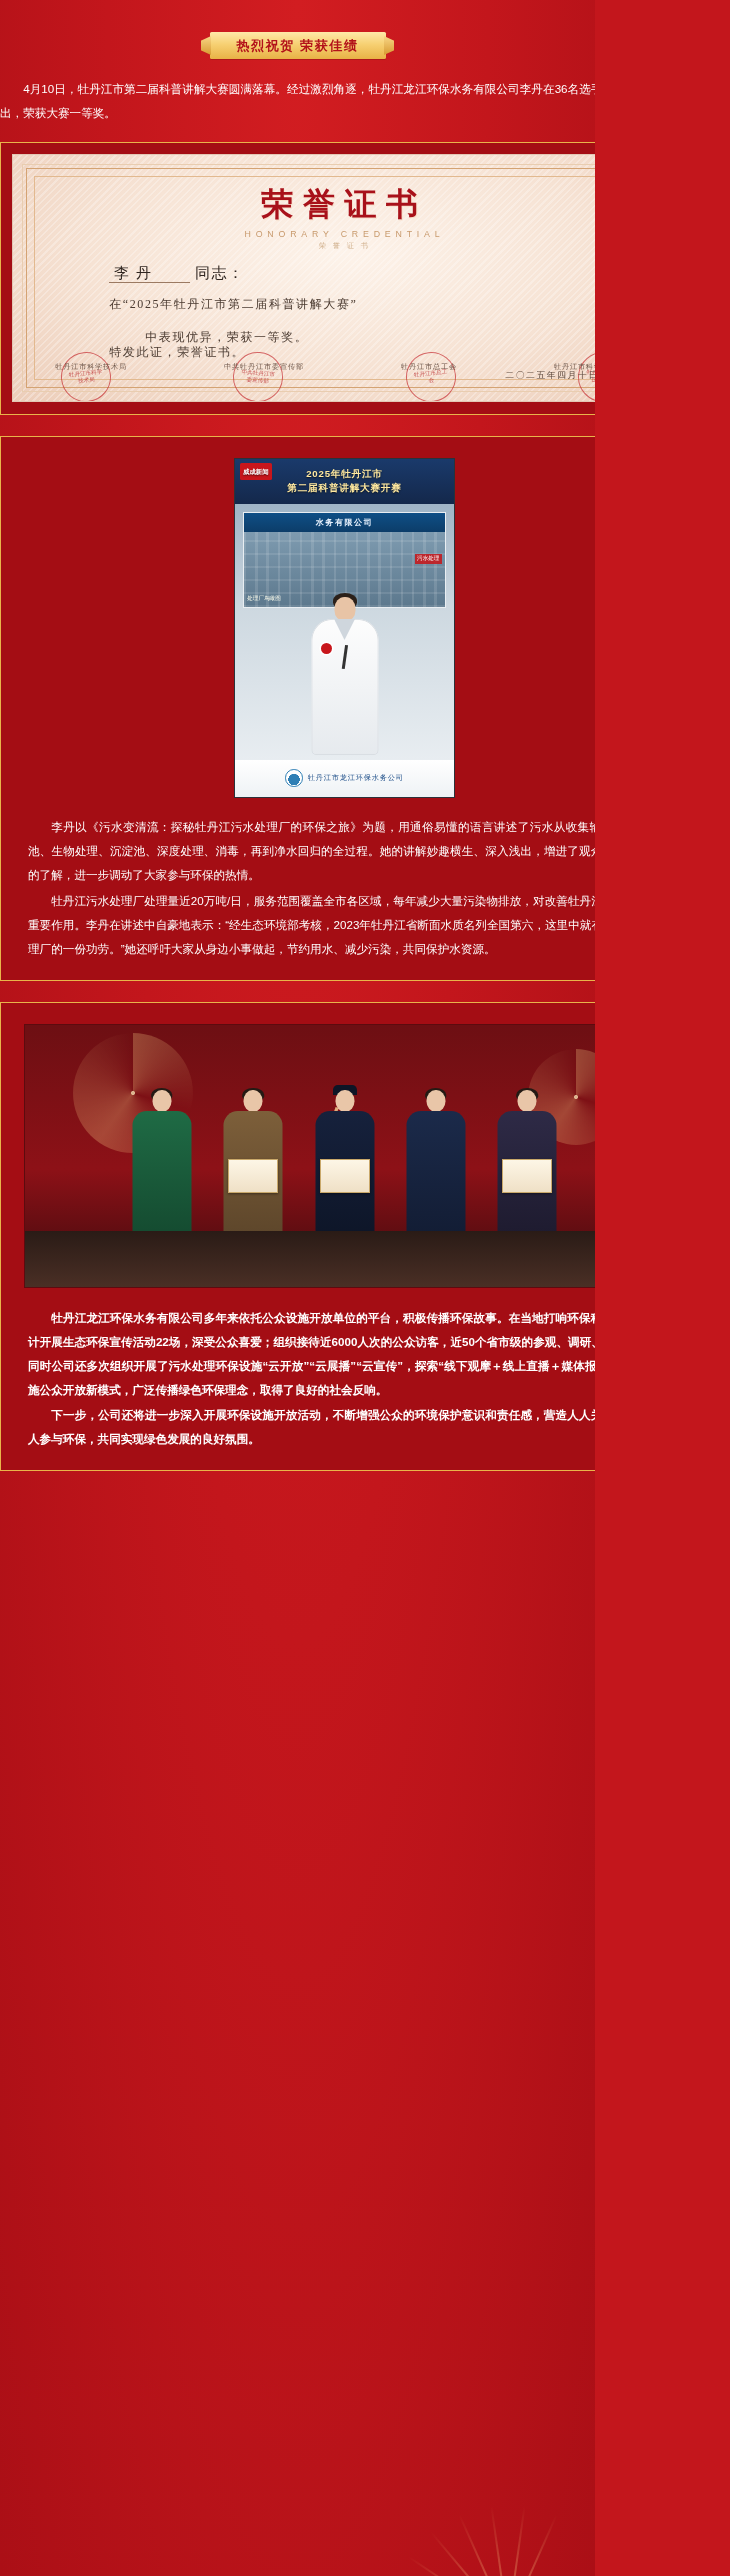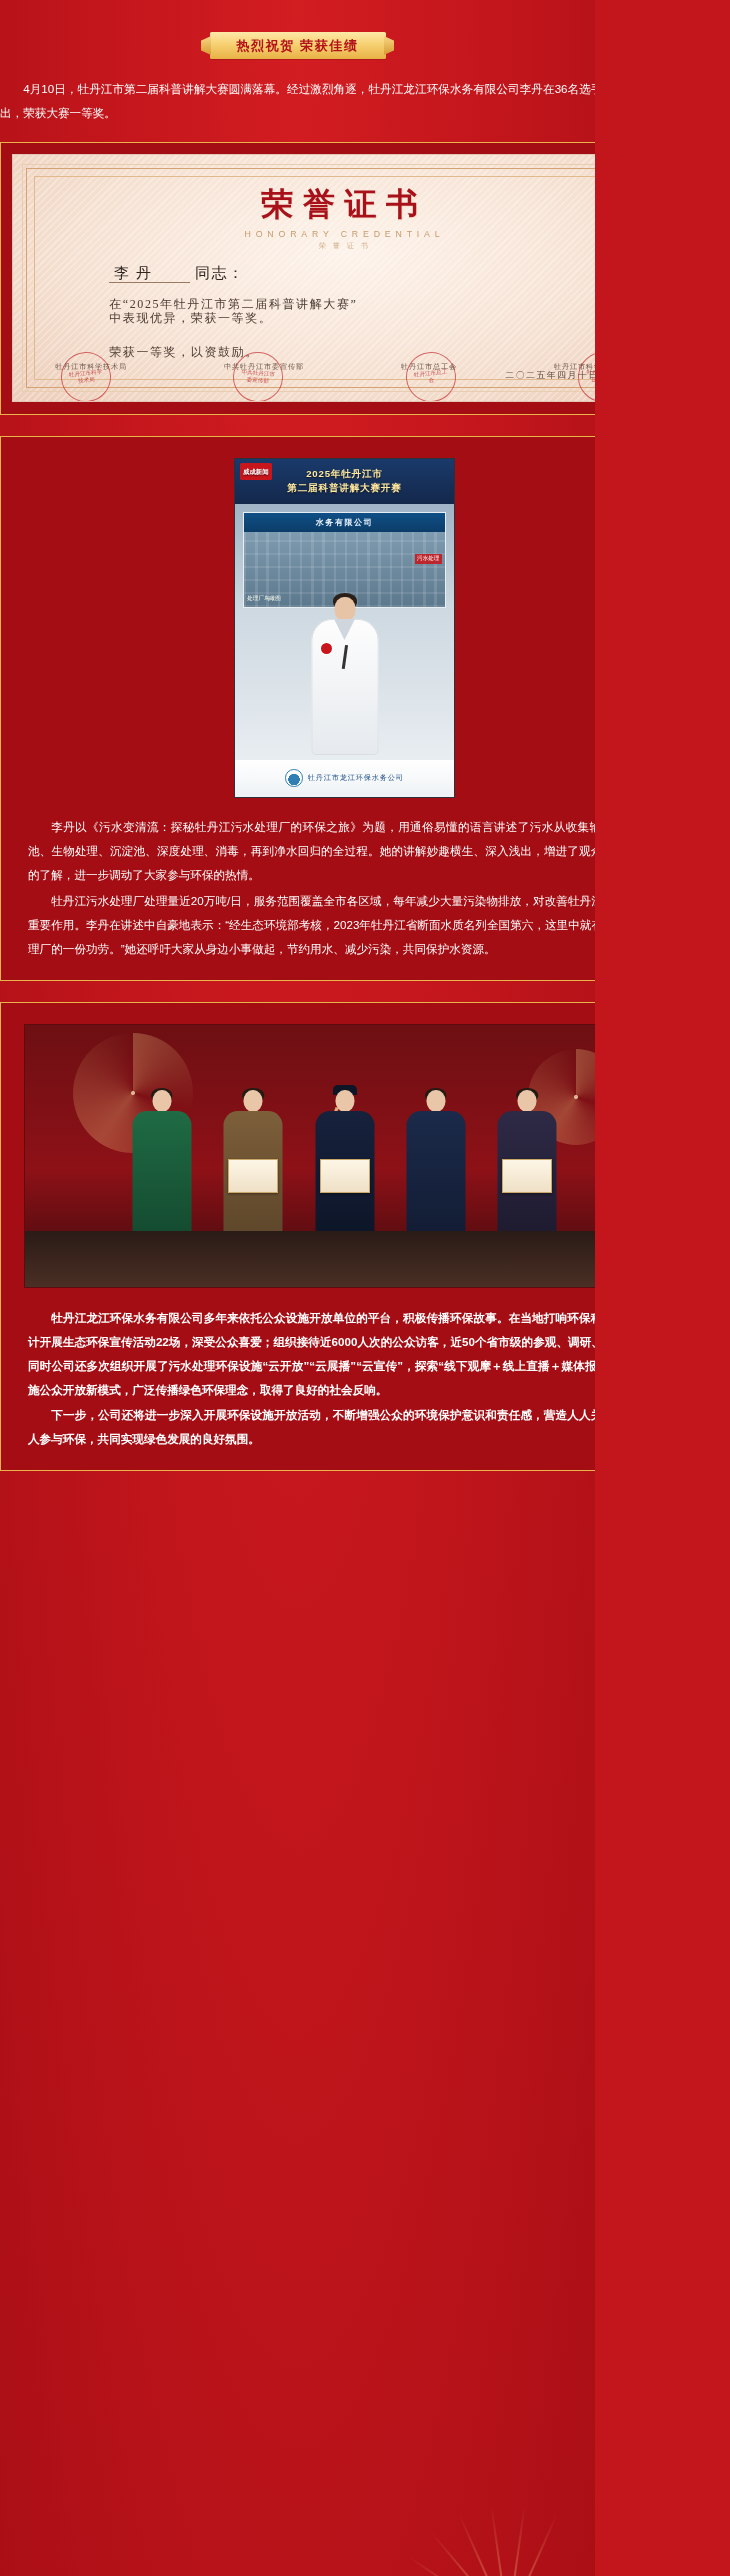--- a/index.html
+++ b/index.html
@@ -145,21 +145,21 @@
     color: #4a3a30;
     letter-spacing: 1.6px;
   }
   .cert-name {
     top: 109px;
     font-size: 15px;
     color: #2f2520;
   }
   .cert-name u { text-decoration: none; border-bottom: 0.8px solid #9b7a62; padding: 0 37px 0.8px 4.8px; }
   .cert-l2 { top: 141px; }
-  .cert-l3 { top: 155px; }
+  .cert-l3 { top: 174px; margin-left: 36px; }
   .cert-l4 { top: 189px; }
   .cert-date {
     position: absolute;
     right: 77px;
     top: 215px;
     font-size: 8.8px;
     color: #5a463a;
     letter-spacing: 1.6px;
   }
   .seals {
@@ -388,21 +388,21 @@
       <div class="cert-title">荣誉证书</div>
       <div class="cert-sub">HONORARY CREDENTIAL</div>
       <div class="cert-sub2">荣 誉 证 书</div>
 
       <div class="cert-line cert-name">
         <u>李 丹</u>
         <span>同志：</span>
       </div>
       <div class="cert-line cert-l2">在“2025年牡丹江市第二届科普讲解大赛”</div>
       <div class="cert-line cert-l3">中表现优异，荣获一等奖。</div>
-      <div class="cert-line cert-l4">荣获一等奖，以资鼓励。</div>
+      <div class="cert-line cert-l4">特发此证，荣誉证书。</div>
 
       <div class="seals">
         <div class="seal">牡丹江市科学技术局</div>
         <div class="seal b">中共牡丹江市委宣传部</div>
         <div class="seal">牡丹江市总工会</div>
         <div class="seal b">牡丹江市科学技术协会</div>
       </div>
 
       <div class="org-row">
         <span>牡丹江市科学技术局</span>

